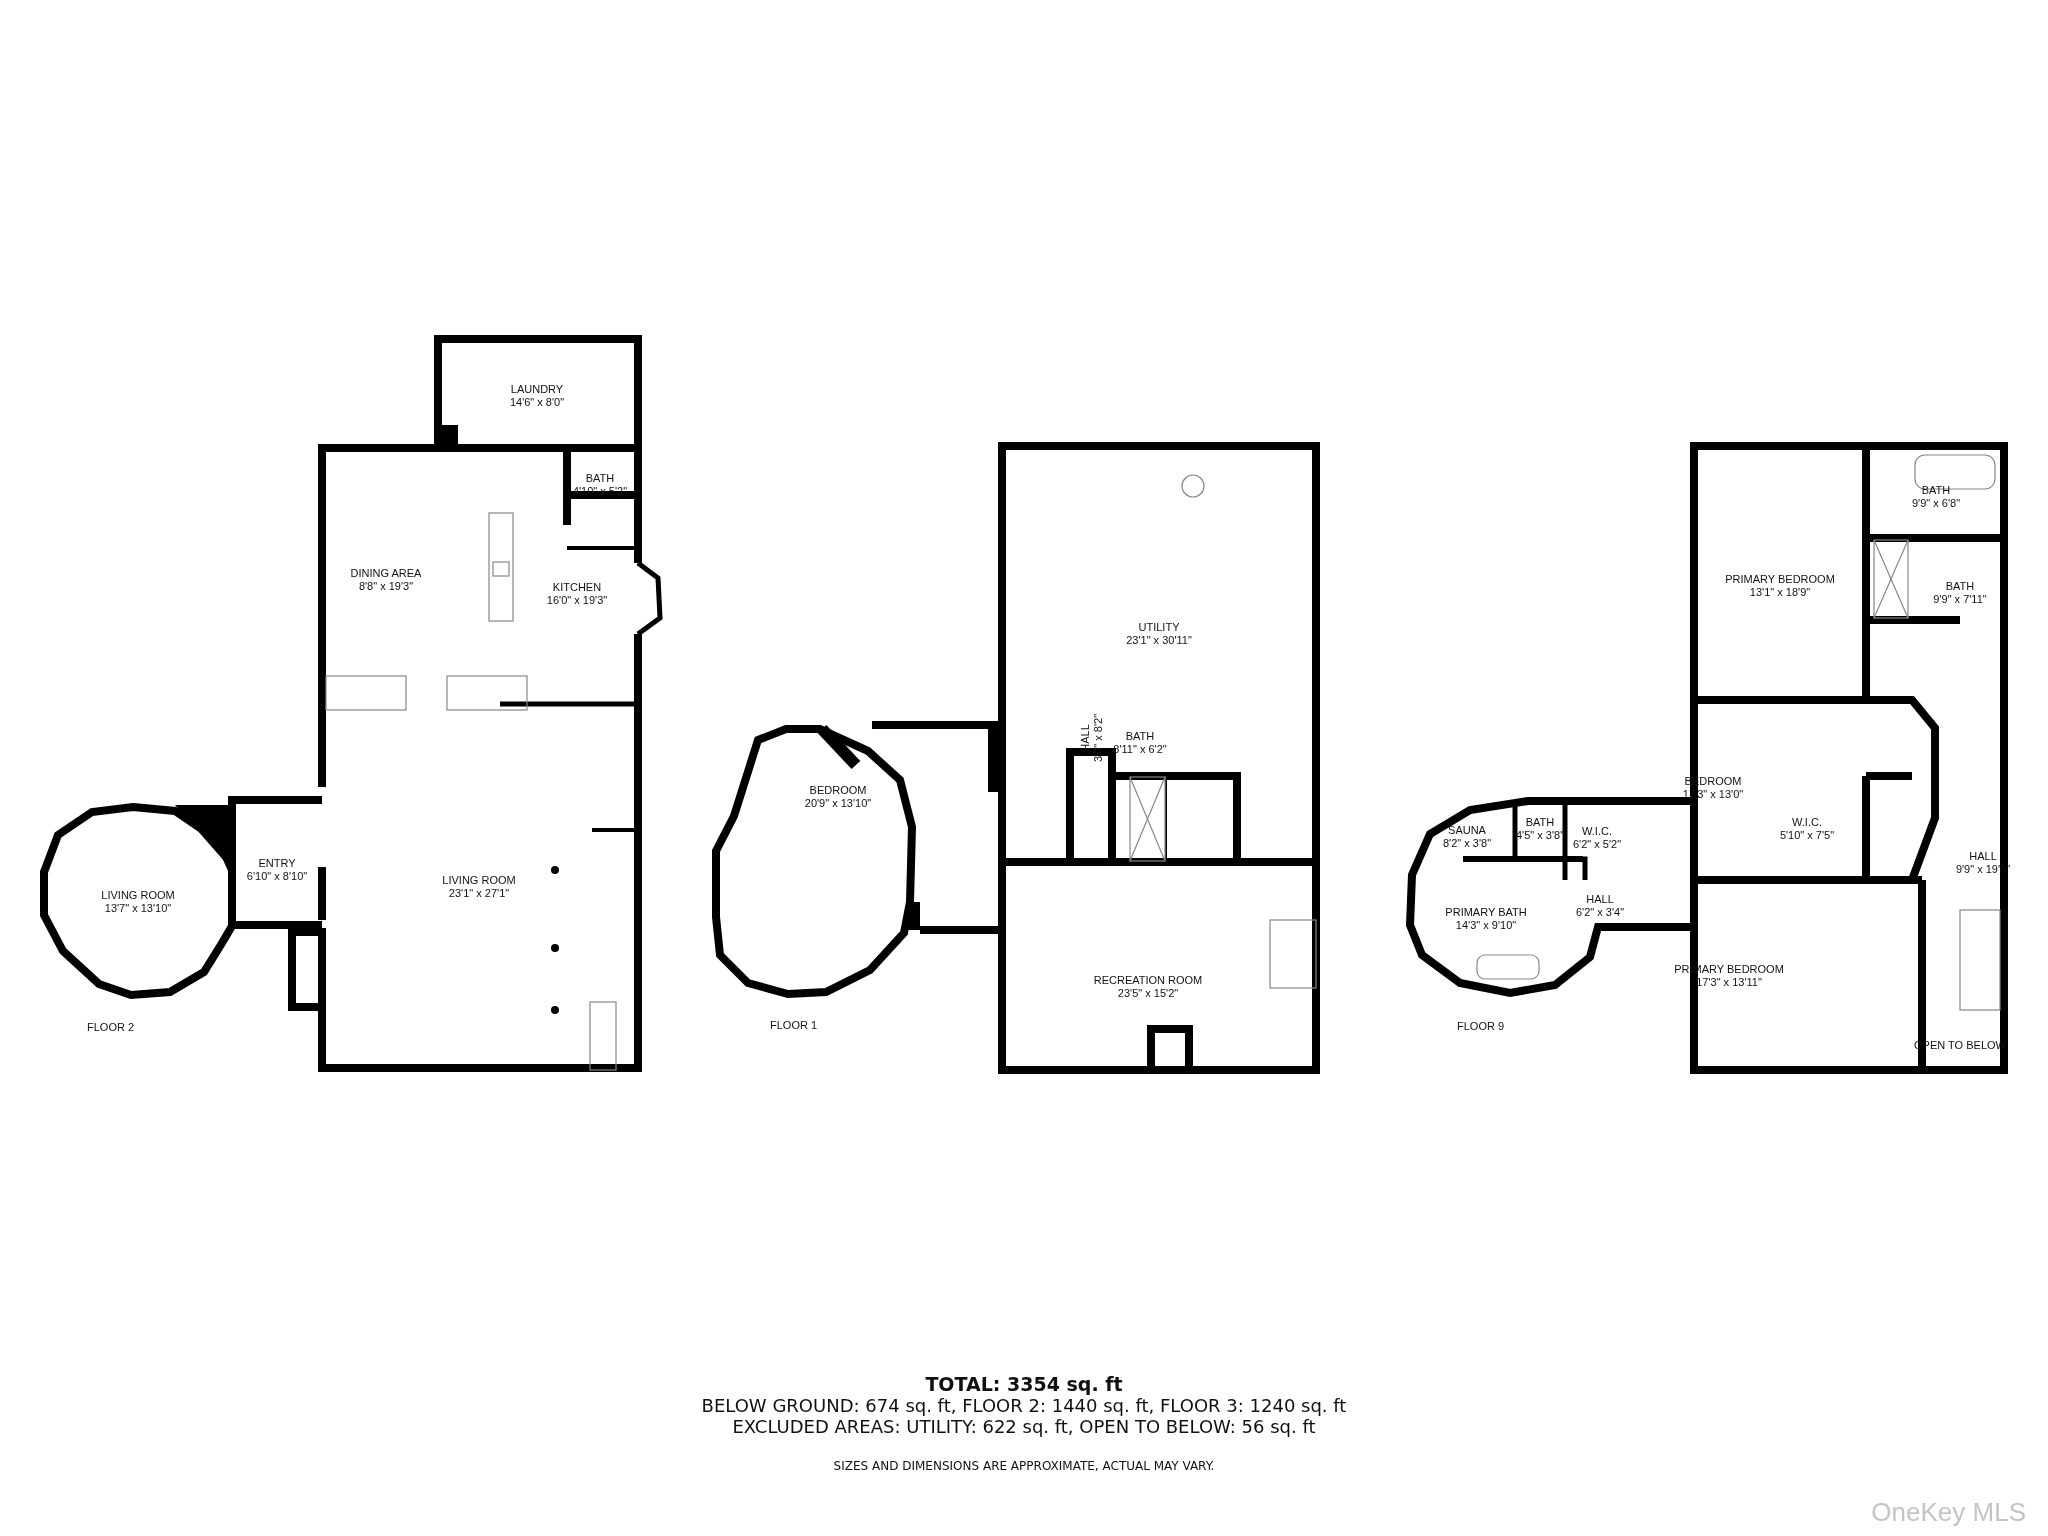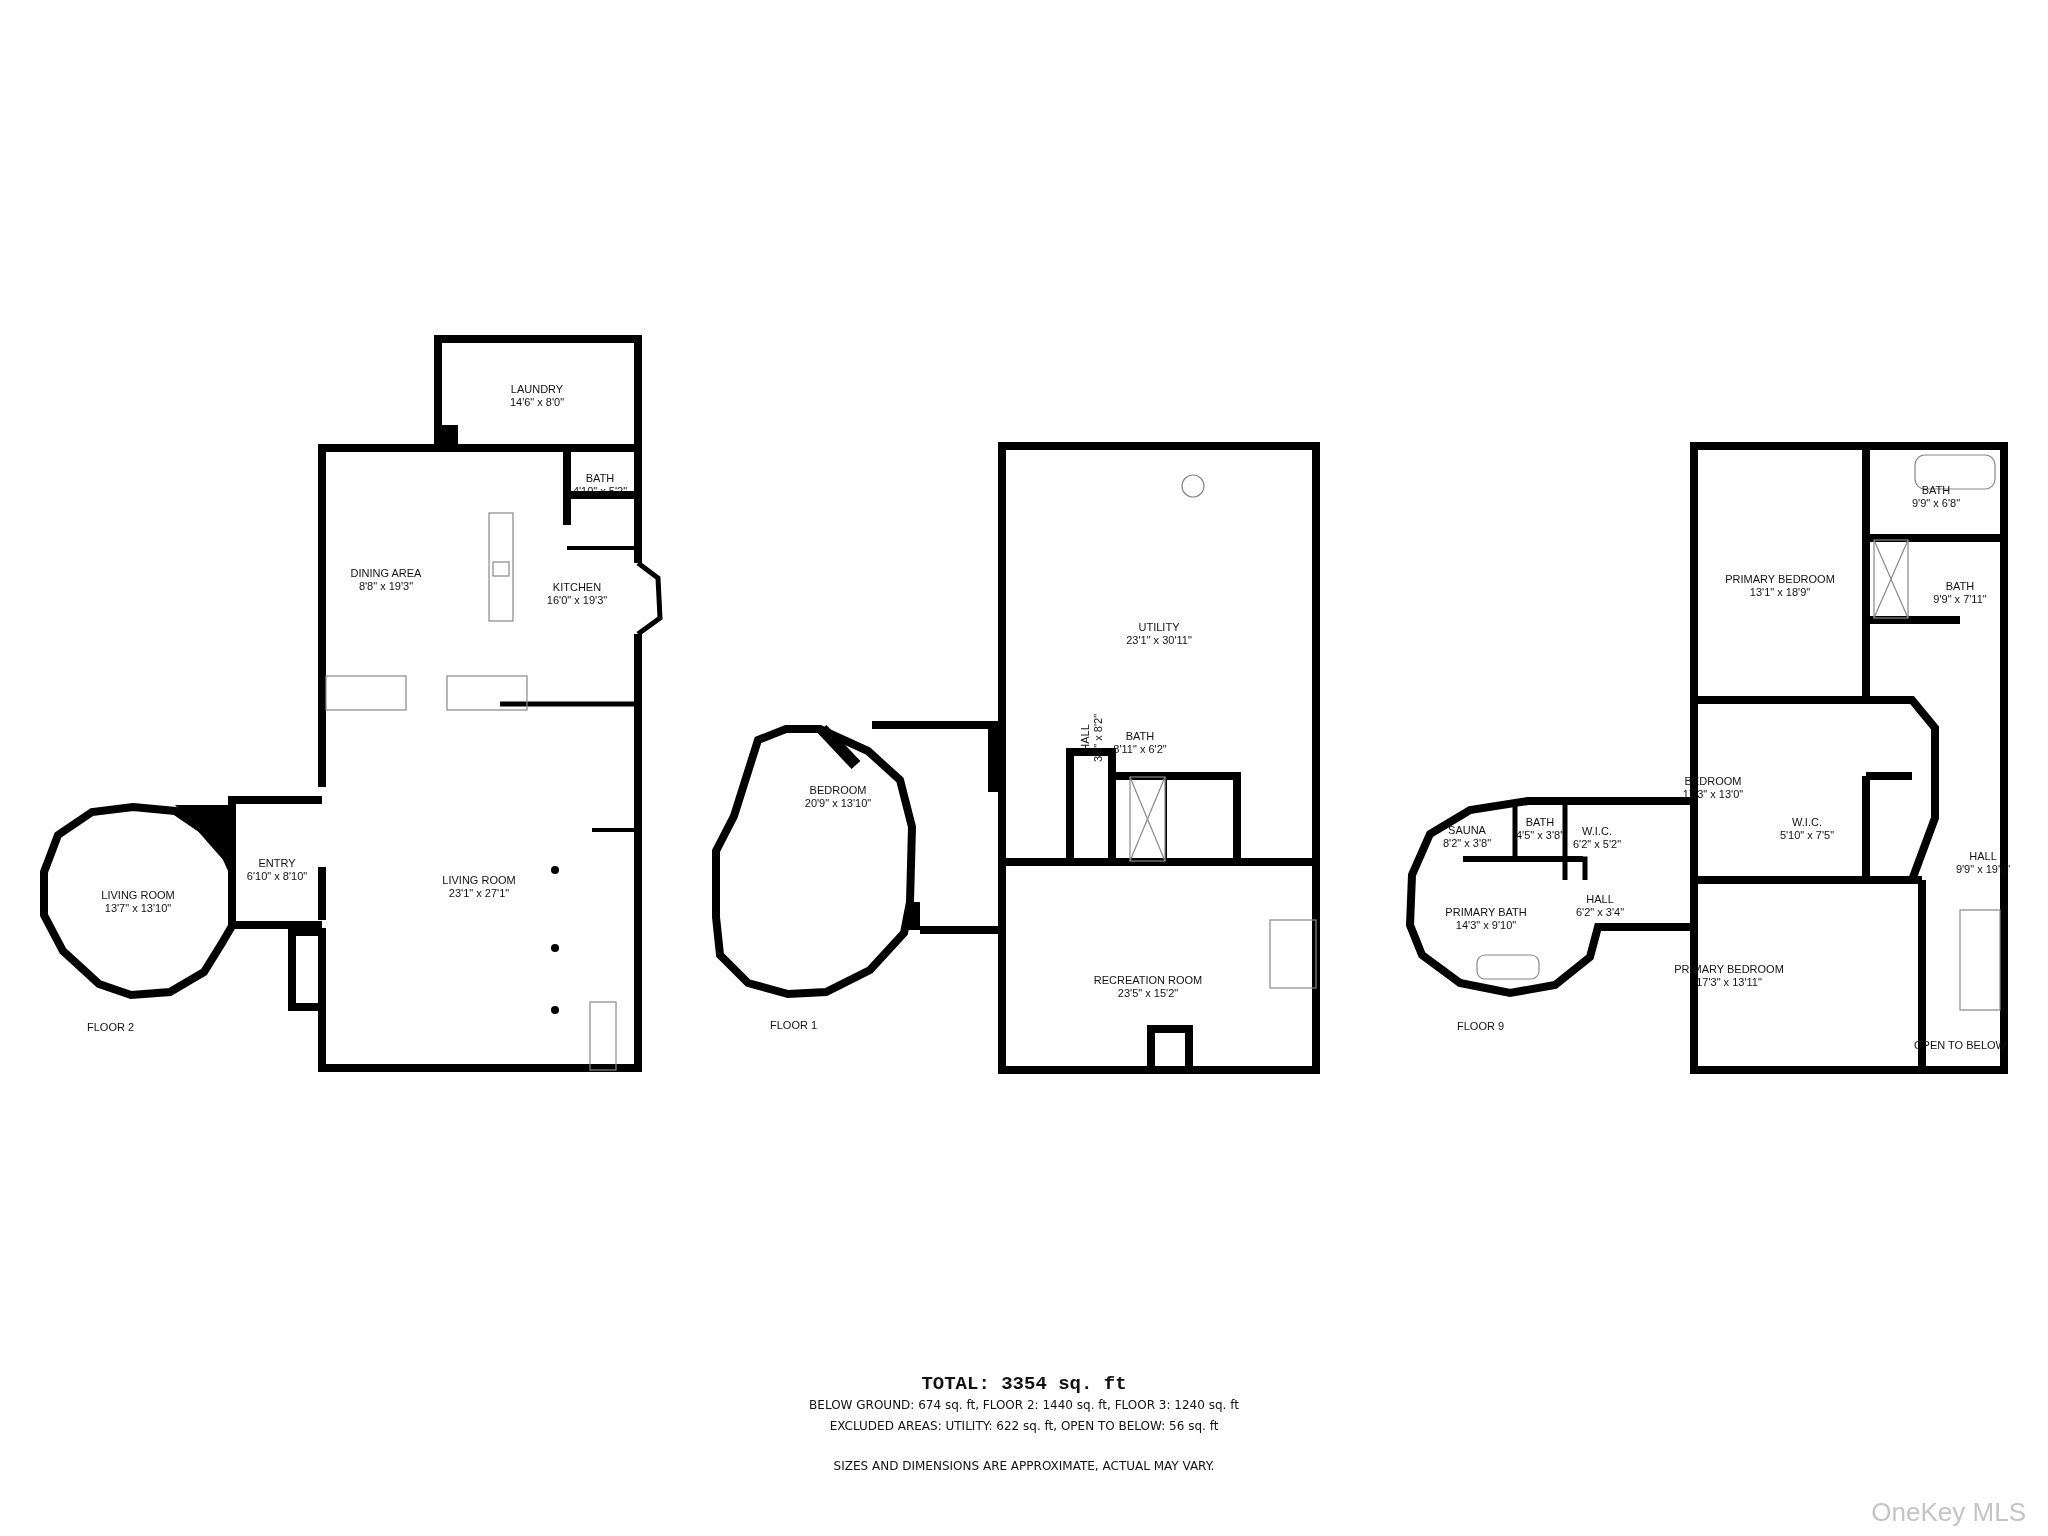--- a/index.html
+++ b/index.html
@@ -3,22 +3,22 @@
 <meta charset="utf-8">
 <style>
   html,body{margin:0;padding:0;background:#ffffff;}
   body{width:2048px;height:1536px;position:relative;overflow:hidden;font-family:"Liberation Sans",sans-serif;color:#111;}
   #plan{position:absolute;left:0;top:0;}
   .lbl{position:absolute;text-align:center;font-family:"Liberation Sans",sans-serif;font-size:11px;line-height:13px;color:#111;transform:translate(-50%,-50%);white-space:nowrap;}
   .lbl .dim{display:block;}
   .lbl.vert{transform:translate(-50%,-50%) rotate(-90deg);}
   .floor-label{position:absolute;font-size:11px;color:#111;white-space:nowrap;}
   .summary{position:absolute;left:0;width:2048px;top:1373px;text-align:center;font-family:"DejaVu Sans",sans-serif;color:#111;}
-  .summary .total{font-weight:bold;font-size:19px;line-height:22px;font-family:Liberation Mono, monospace;}
-  .summary .line{font-size:12px;line-height:21px;}
+  .summary .total{font-weight:bold;font-size:19px;line-height:22px;}
+  .summary .line{font-size:18px;line-height:21px;}
   .summary .disclaimer{font-size:12px;margin-top:22px;}
   .watermark{position:absolute;right:22px;bottom:8px;font-size:26px;color:#c4c4c4;font-family:"Liberation Sans",sans-serif;margin-left:48px;}
 </style>
 </head>
 <body>
 
 <svg id="plan" width="2048" height="1536" viewBox="0 0 2048 1536" xmlns="http://www.w3.org/2000/svg">
   <g fill="none" stroke="#000" stroke-width="8" stroke-linejoin="miter">
 
     <g>

